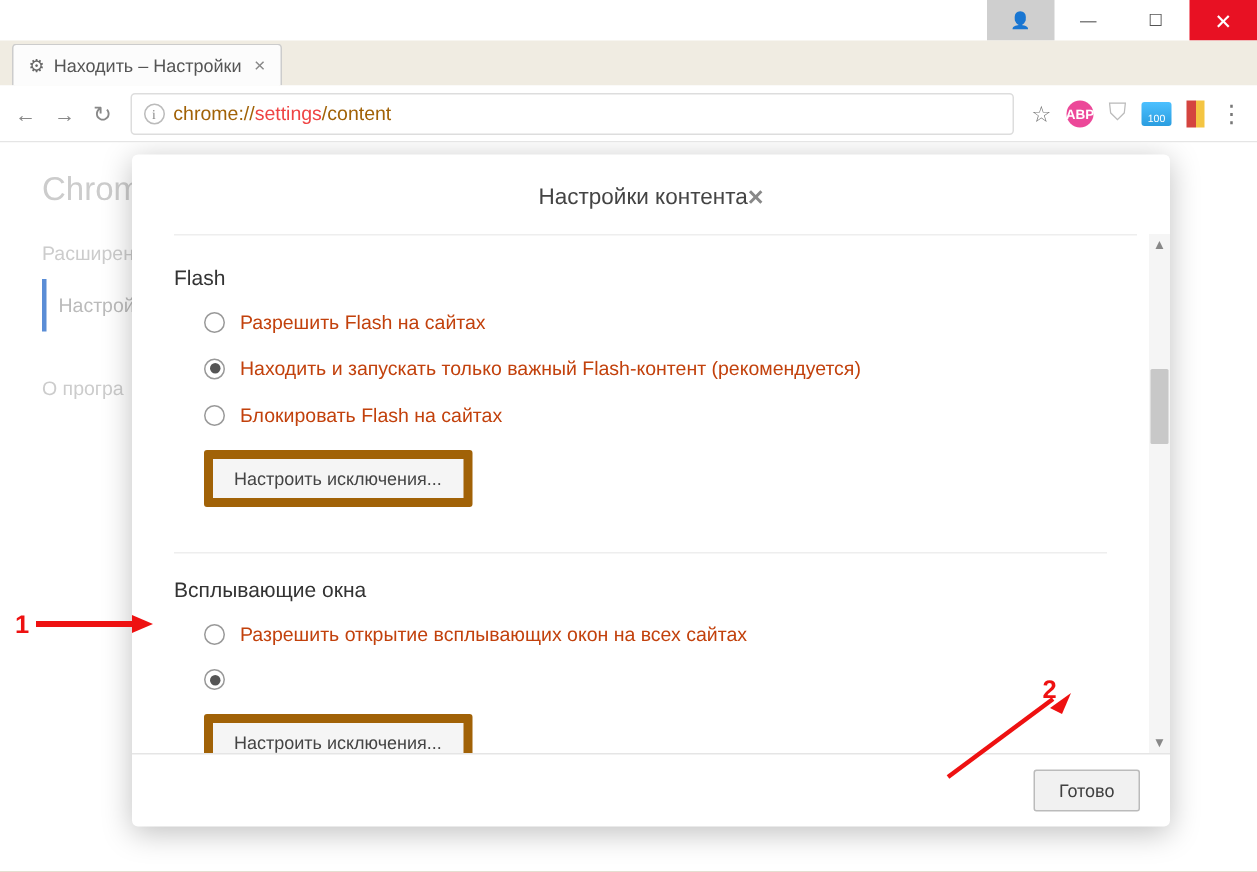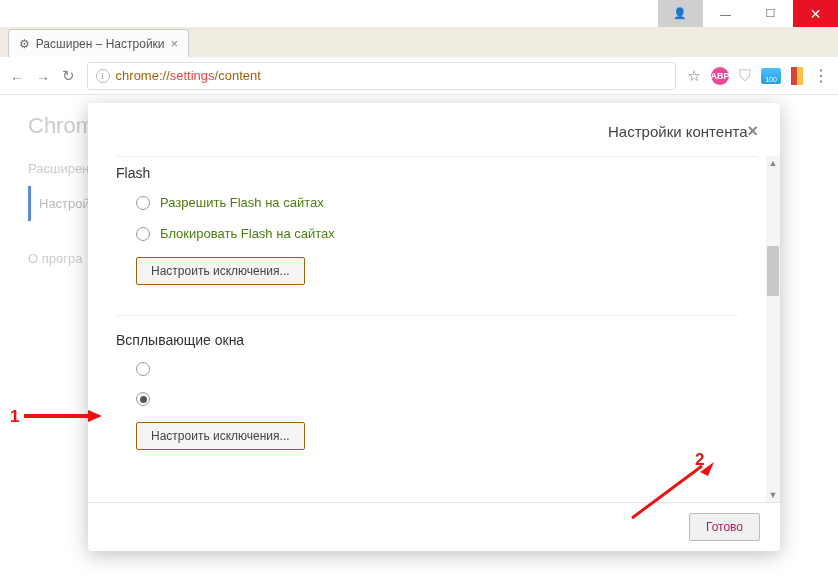--- a/index.html
+++ b/index.html
@@ -33,36 +33,36 @@
     .menu-dots { color: #777; font-size: 16px; letter-spacing: -1px; }
     
     .content-area { flex: 1; position: relative; overflow: hidden; background: #fff; }
     
     .bg-page { position: absolute; top: 0; left: 0; right: 0; padding: 18px 28px; color: #bbb; font-size: 13px; }
     .bg-title { font-size: 22px; color: #ccc; margin-bottom: 12px; }
     .bg-nav-item { padding: 10px 0; font-size: 13px; color: #ccc; }
     .bg-nav-item.active { border-left: 3px solid #5a8dd6; padding-left: 8px; color: #bbb; }
     
     .modal { position: absolute; top: 8px; left: 88px; right: 58px; bottom: 30px; background: #fff; border-radius: 4px; box-shadow: 0 4px 20px rgba(0,0,0,0.25); display: flex; flex-direction: column; }
-    .modal-header { padding: 18px 22px 14px; display: flex; justify-content: flex-end; align-items: center; }
+    .modal-header { padding: 18px 22px 14px; display: flex; justify-content: center; align-items: center; }
     .modal-title { font-size: 15px; color: #444; }
     .modal-close { font-size: 18px; color: #888; font-weight: bold; }
     .modal-body { flex: 1; overflow-y: auto; padding: 0 22px 0 28px; position: relative; }
-    .modal-body-inner { border-top: 1px solid #eee; padding-top: 2px; }
+    .modal-body-inner { border-top: 1px solid #eee; padding-top: 14px; }
     
     .section-title { font-size: 14px; color: #333; margin-bottom: 14px; margin-top: 6px; }
     .radio-group { padding-left: 20px; margin-bottom: 10px; }
-    .radio-row { display: flex; align-items: center; gap: 10px; margin-bottom: 16px; font-size: 13px; color: #4d7c0f; }
+    .radio-row { display: flex; align-items: center; gap: 10px; margin-bottom: 16px; font-size: 13px; color: #c2410c; }
     .radio { width: 14px; height: 14px; border: 1px solid #999; border-radius: 50%; display: inline-flex; align-items: center; justify-content: center; flex-shrink: 0; }
     .radio.checked::after { content: ""; width: 7px; height: 7px; background: #555; border-radius: 50%; }
-    .exc-btn { border: 1px solid #a16207; background: #f5f5f5; padding: 6px 14px; font-size: 12px; color: #444; margin-left: 20px; margin-bottom: 22px; display: inline-block; border-radius: 2px; }
+    .exc-btn { border: 6px solid #a16207; background: #f5f5f5; padding: 6px 14px; font-size: 12px; color: #444; margin-left: 20px; margin-bottom: 22px; display: inline-block; border-radius: 2px; }
     .hr { border: none; border-top: 1px solid #eee; margin: 8px 0 16px; }
     
     .modal-footer { border-top: 1px solid #e5e5e5; padding: 10px 20px; display: flex; justify-content: flex-end; }
-    .done-btn { border: 1px solid #bbb; background: #f1f1f1; padding: 6px 16px; font-size: 12px; color: #be185d; border-radius: 2px; }
+    .done-btn { border: 1px solid #bbb; background: #f1f1f1; padding: 6px 16px; font-size: 12px; color: #404040; border-radius: 2px; }
     
     .scrollbar-track { position: absolute; right: 0; top: 0; bottom: 0; width: 14px; background: #f5f5f5; }
     .scrollbar-thumb { position: absolute; right: 1px; width: 12px; background: #c8c8c8; border-radius: 1px; top: 90px; height: 50px; }
     .scroll-arrow { position: absolute; right: 0; width: 14px; height: 14px; font-size: 9px; color: #888; text-align: center; line-height: 14px; }
     .scroll-arrow.up { top: 0; }
     .scroll-arrow.down { bottom: 0; }
     
     .anno { position: absolute; z-index: 1000; pointer-events: none; }
     .anno-1-num { left: 10px; top: 407px; color: #e11; font-weight: bold; font-size: 17px; }
     .anno-2-num { left: 695px; top: 450px; color: #e11; font-weight: bold; font-size: 17px; }
@@ -79,21 +79,21 @@
         <span>👤</span>
       </div>
     <div class="titlebar-btn">—</div>
     <div class="titlebar-btn">☐</div>
     <div class="titlebar-btn titlebar-close">✕</div>
   </div>
 
   <div class="tabstrip">
     <div class="tab">
       <span class="gear">⚙</span>
-      <span>Расширен – Настройки</span>
+      <span>Находить – Настройки</span>
       <span class="tab-x">×</span>
     </div>
   </div>
 
   <div class="addrbar">
     <span class="nav-icon">←</span>
     <span class="nav-icon">→</span>
     <span class="reload-icon">↻</span>
     <div class="urlbox">
       <span class="info">i</span>
@@ -134,32 +134,37 @@
         </div>
         <div class="modal-body-inner" style="padding-right:20px;">
 
           <div class="section-title">Flash</div>
           <div class="radio-group">
             <div class="radio-row">
               <span class="radio"></span>
               <span>Разрешить Flash на сайтах</span>
             </div>
             <div class="radio-row">
+              <span class="radio checked"></span>
+              <span>Находить и запускать только важный Flash-контент (рекомендуется)</span>
+            </div>
+            <div class="radio-row">
               <span class="radio"></span>
               <span>Блокировать Flash на сайтах</span>
             </div>
           </div>
           <div class="exc-btn">Настроить исключения...</div>
 
           <hr class="hr">
 
           <div class="section-title">Всплывающие окна</div>
           <div class="radio-group">
             <div class="radio-row">
               <span class="radio"></span>
+              <span>Разрешить открытие всплывающих окон на всех сайтах</span>
             </div>
             <div class="radio-row">
               <span class="radio checked"></span>
             </div>
           </div>
           <div class="exc-btn">Настроить исключения...</div>
 
           
 
           

